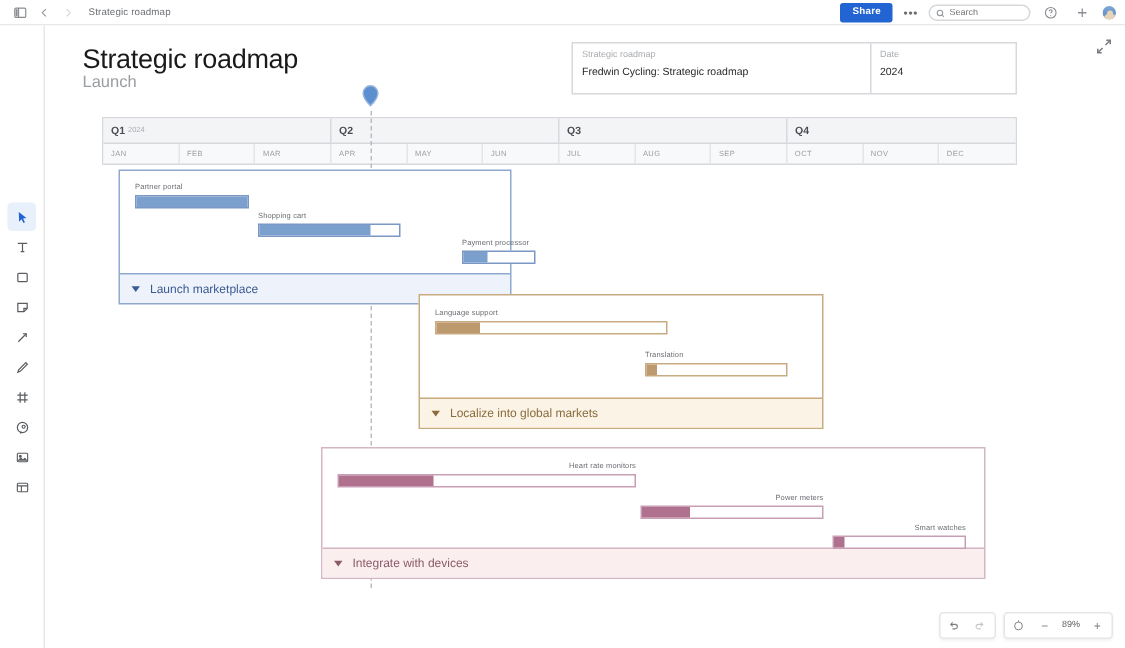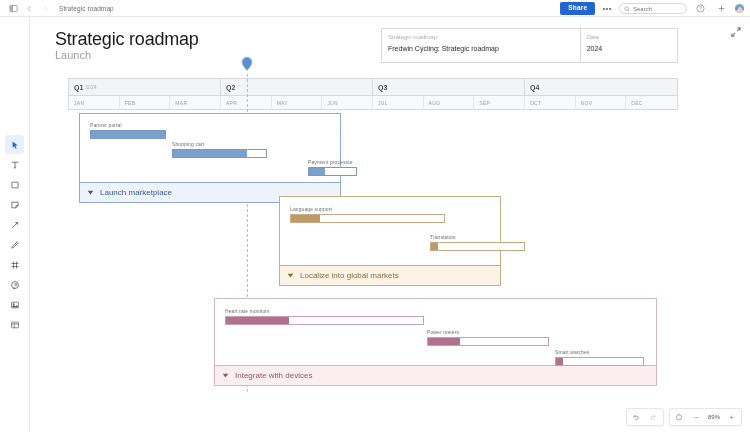--- a/index.html
+++ b/index.html
@@ -165,21 +165,21 @@
   .g-blue  { border-color: #8fa9d0; }
   .g-blue .group-footer { border-top-color: #8fa9d0; background: #eef2fa; color: #3a5a92; }
   .g-blue .task-bar { border-color: #7b97c4; }
   .g-blue .task-fill { background: #7ca0ce; }
 
   .g-tan   { border-color: #c9ab82; }
   .g-tan .group-footer { border-top-color: #c9ab82; background: #fbf3e6; color: #8a6b3c; }
   .g-tan .task-bar { border-color: #c9ab82; }
   .g-tan .task-fill { background: #bd9a6d; }
 
-  .g-mauve { border-color: #d4b6c4; }
+  .g-mauve { border-color: #d4b6c4; text-align: right; }
   .g-mauve .group-footer { border-top-color: #d4b6c4; background: #fbeeee; color: #8a5a6b; }
   .g-mauve .task-bar { border-color: #c79eb3; }
   .g-mauve .task-fill { background: #b0718f; }
 
   
   .bottom-controls {
     position: absolute; right: 8px; bottom: 6px; display: flex; gap: 5px; z-index: 9;
   }
   .ctrl-group {
     height: 18px; background: #fff; border: 1px solid #e4e6e8; border-radius: 3px;
@@ -387,21 +387,21 @@
             </div>
           </div>
         </div>
         <div class="group-footer">
           <span class="tri"><svg width="7" height="7" viewBox="0 0 10 10">
               <path d="M1 2.5h8L5 8z" fill="currentColor"></path>
             </svg></span>
           <span>Launch marketplace</span>
         </div>
       </div>
-      <div class="group g-tan" style="left: 249px; top: 179px; width: 222px;">
+      <div class="group g-tan" style="left: 249px; top: 179px; width: 270px;">
         <div class="group-body" style="height: 68px;">
           <div class="task" style="left: 10px; top: 9px; width: 155px;">
             <div class="task-label">Language support</div>
             <div class="task-bar">
               <div class="task-fill" style="width: 19%;"></div>
             </div>
           </div>
           <div class="task" style="left: 150px; top: 37px; width: 95px;">
             <div class="task-label">Translation</div>
             <div class="task-bar">

